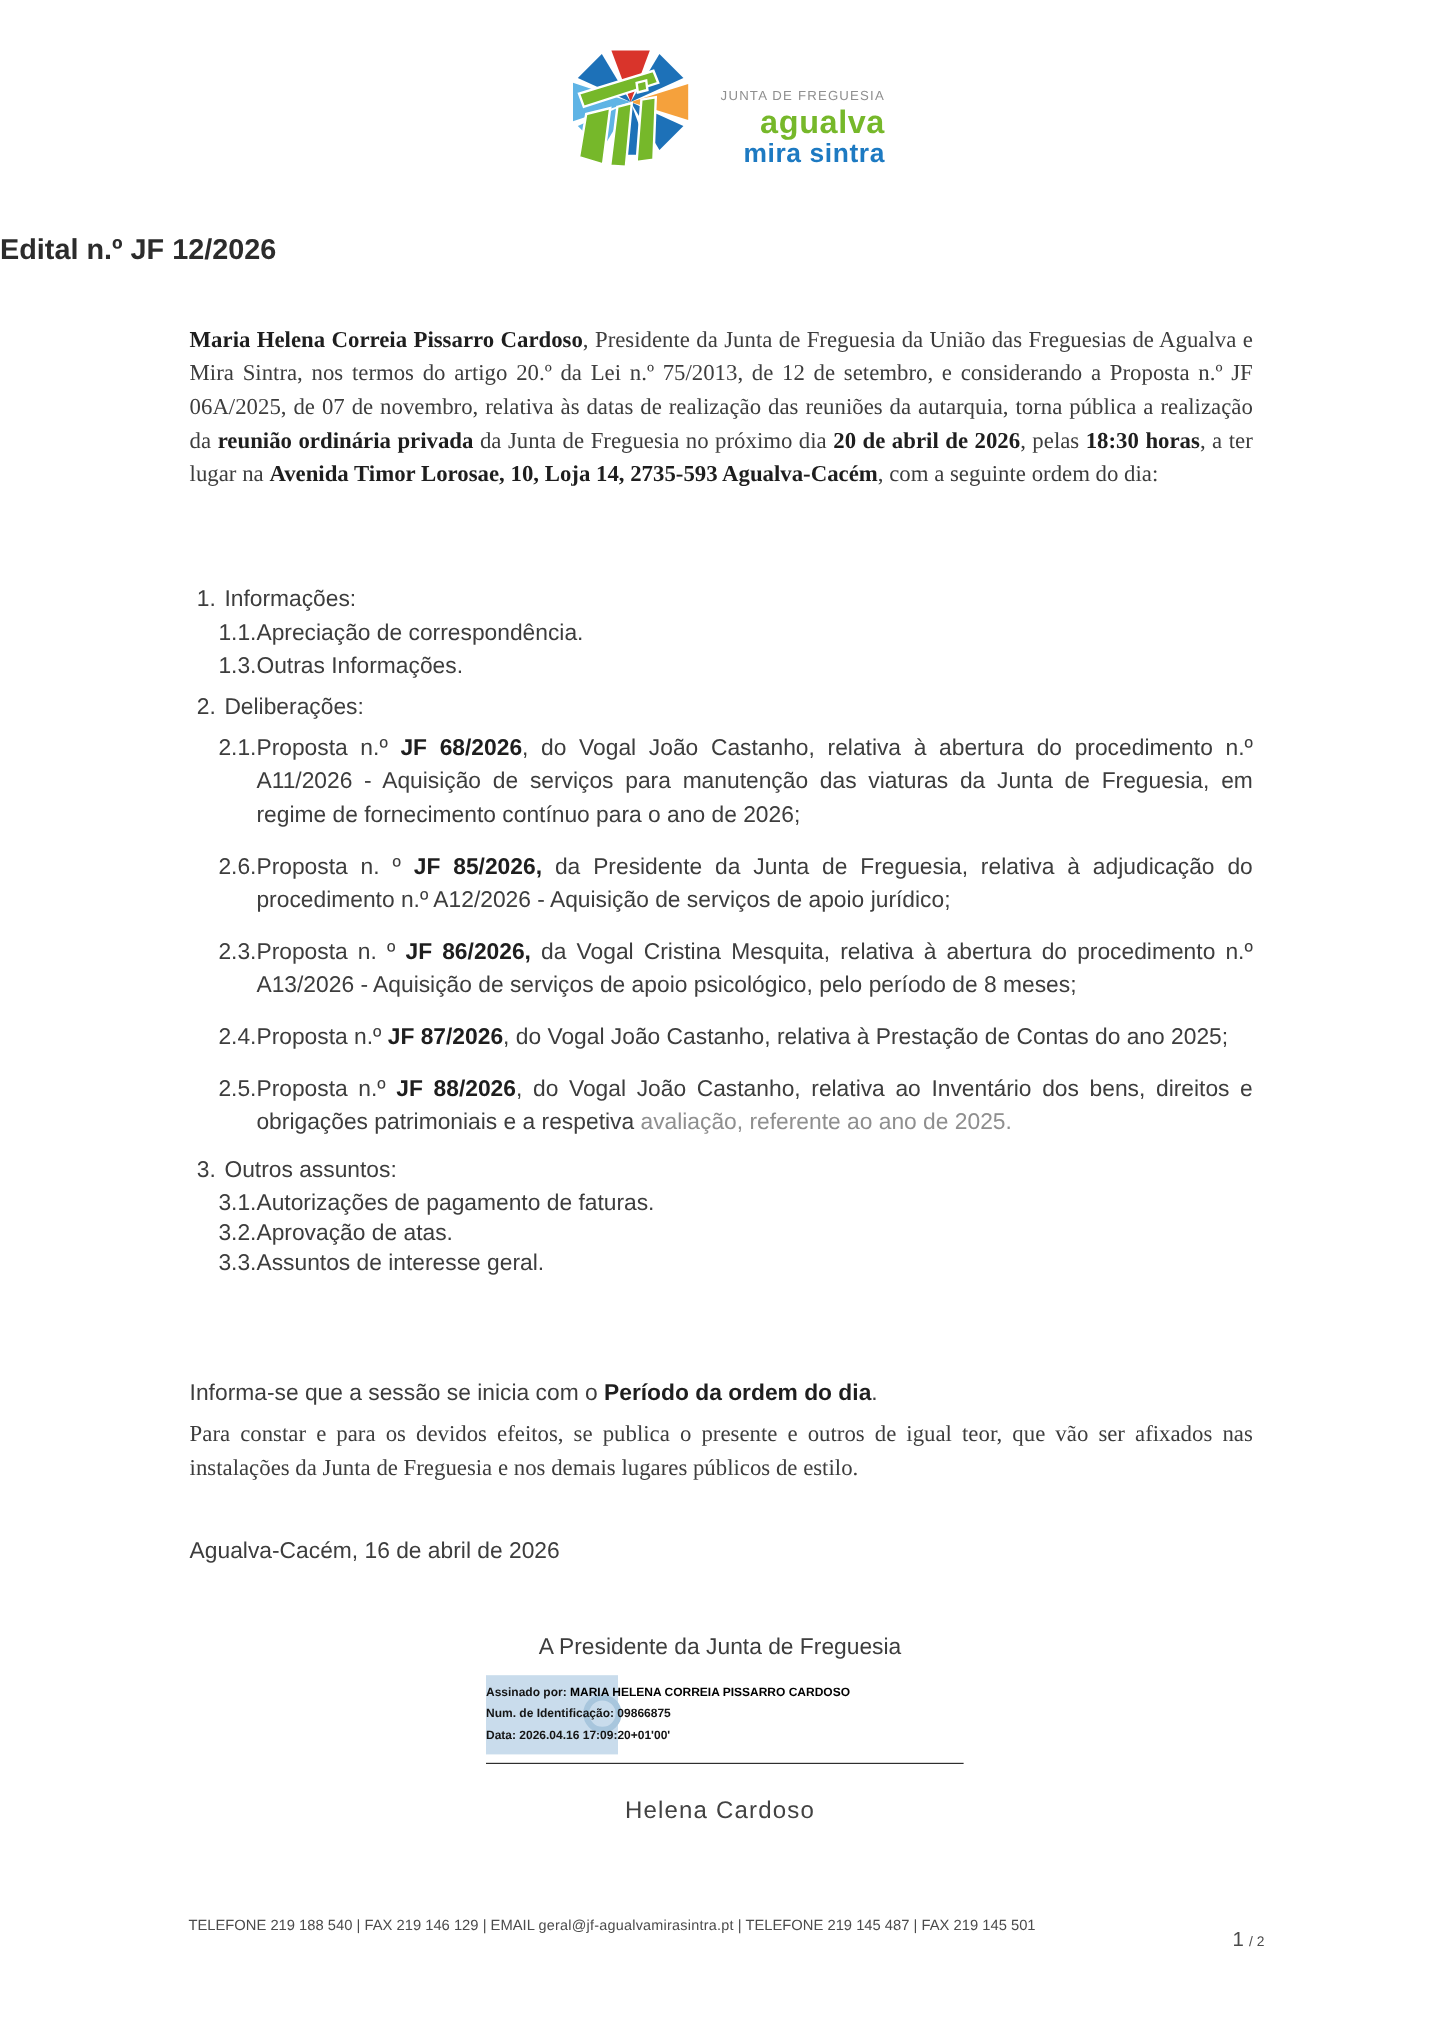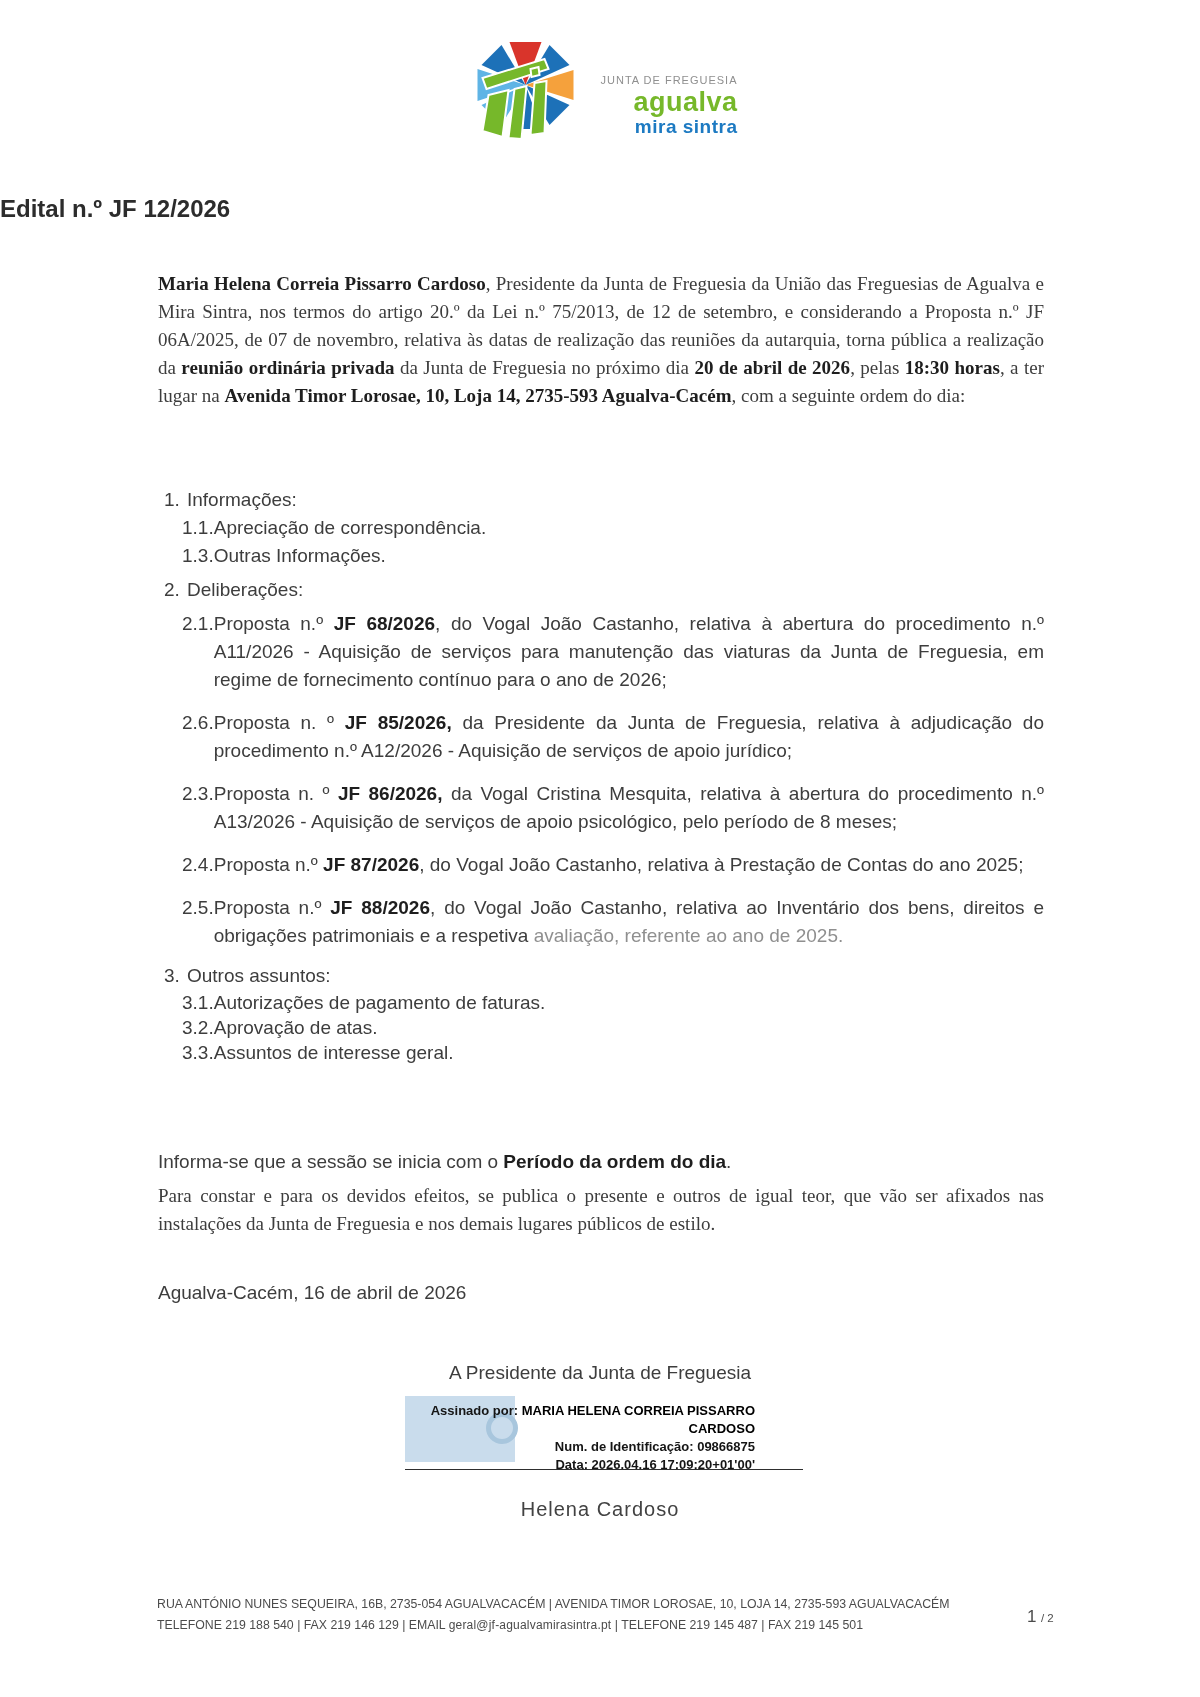--- a/index.html
+++ b/index.html
@@ -11,21 +11,21 @@
     color:#3d3d3d;
   }
 
   
   .logo { position:absolute; top:33px; left:50%; transform:translateX(-50%);
           display:flex; align-items:flex-start; }
   .logo svg { display:block; }
   .logo-text { margin-top:42px; margin-left:4px; text-align:right; line-height:1; }
   .logo-org { font-size:11px; letter-spacing:1px; color:#8f8f8f; font-weight:400; text-align:left; margin-left:8px; }
   .logo-n1 { font-size:27px; font-weight:bold; color:#76b82a; margin-top:3px; letter-spacing:0.5px; }
-  .logo-n2 { font-size:19px; font-weight:bold; color:#1d7ac2; margin-top:1px; letter-spacing:0.5px; }
+  .logo-n2 { font-size:22px; font-weight:bold; color:#1d7ac2; margin-top:1px; letter-spacing:0.5px; }
 
   
   .title { position:absolute; top:195px; left:0; width:100%; text-align:left;
            font-size:24px; font-weight:bold; color:#2c2c2c; }
 
   
   .col { position:absolute; left:158px; width:886px; font-size:19px; }
   b, .bld { font-weight:bold; color:#1e1e1e; }
   .gray { color:#8f8f8f; }
 
@@ -49,21 +49,21 @@
   .dateline { top:1282px; }
 
   
   .role { position:absolute; top:1362px; left:0; width:100%; text-align:center;
           font-size:19px; color:#3d3d3d; }
   .stamp-bg { position:absolute; left:405px; top:1396px; width:110px; height:66px;
               background:#c9dcec; }
   .stamp-seal { position:absolute; left:486px; top:1412px; width:32px; height:32px;
                 border:5px solid #a8c6dd; border-radius:50%; }
   .stamp { position:absolute; left:405px; top:1402px; width:350px;
-           font-size:13px; line-height:18px; font-weight:600; color:#151515;text-align:right; }
+           font-size:10px; line-height:18px; font-weight:600; color:#151515; }
   .stamp b { color:#000; }
   .stamp-strike { position:absolute; left:405px; top:1469px; width:398px;
                   border-top:1.6px solid #2e2e2e; }
   .signedname { position:absolute; top:1498px; left:0; width:100%; text-align:center;
                 font-size:20px; color:#424242; letter-spacing:1px; }
 
   
   .footer { position:absolute; left:157px; top:1594px; width:900px;
             font-size:12.3px; line-height:21px; color:#4b4b4b; white-space:nowrap; }
   .footer .email { font-size:12px; letter-spacing:0.2px; }
@@ -178,20 +178,19 @@
   <div class="stamp">
     <span>Assinado por: </span><b>MARIA HELENA CORREIA PISSARRO CARDOSO</b>
     <div>Num. de Identificação: 09866875</div>
     <div>Data: 2026.04.16 17:09:20+01'00'</div>
   </div>
   <div class="stamp-strike"></div>
 
   <div class="signedname">Helena Cardoso</div>
 
   <div class="footer">
-    <div>RUA ANTÓNIO NUNES SEQUEIRA, 16B, 2735-054 AGUALVACACÉM  |  AVENIDA TIMOR LOROSAE, 10, LOJA 14, 2735-593 AGUALVACACÉM</div>
     <div><span>TELEFONE  219 188 540  |  FAX  219 146 129   |  EMAIL  </span><span class="email">geral@jf-agualvamirasintra.pt</span><span>  |  TELEFONE  219 145 487  |  FAX  219 145 501</span></div>
   </div>
   <div class="pagenum">
     <span class="cur">1</span> <span class="tot">/ 2</span>
   </div>
 
 </div>
 
 </body></html>

